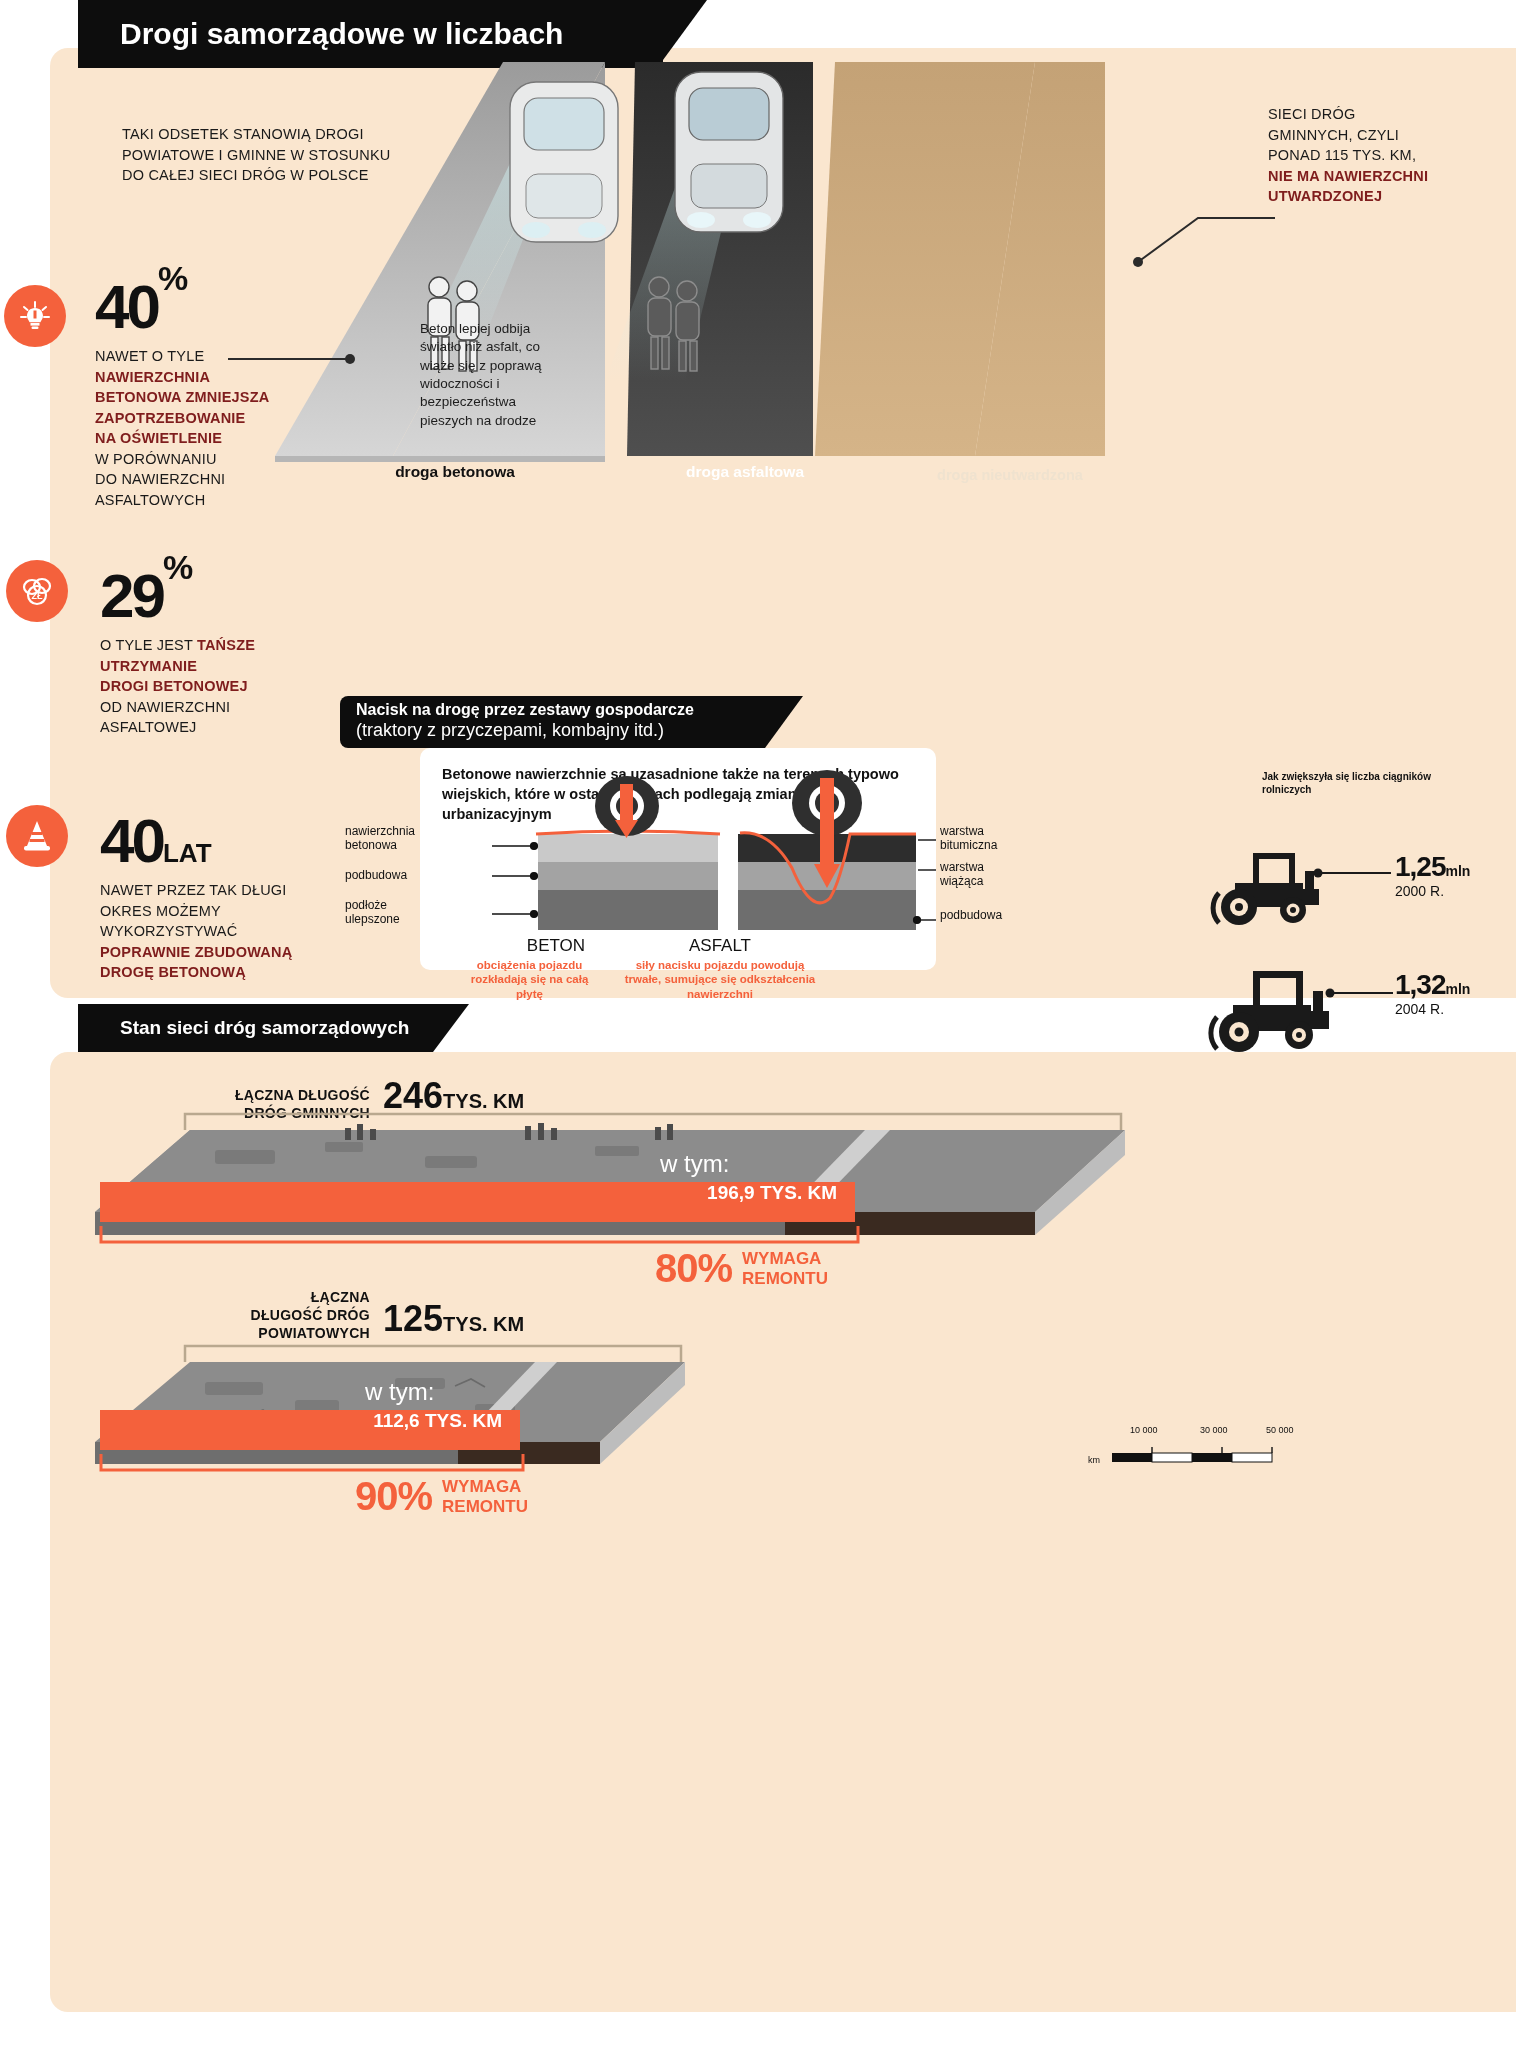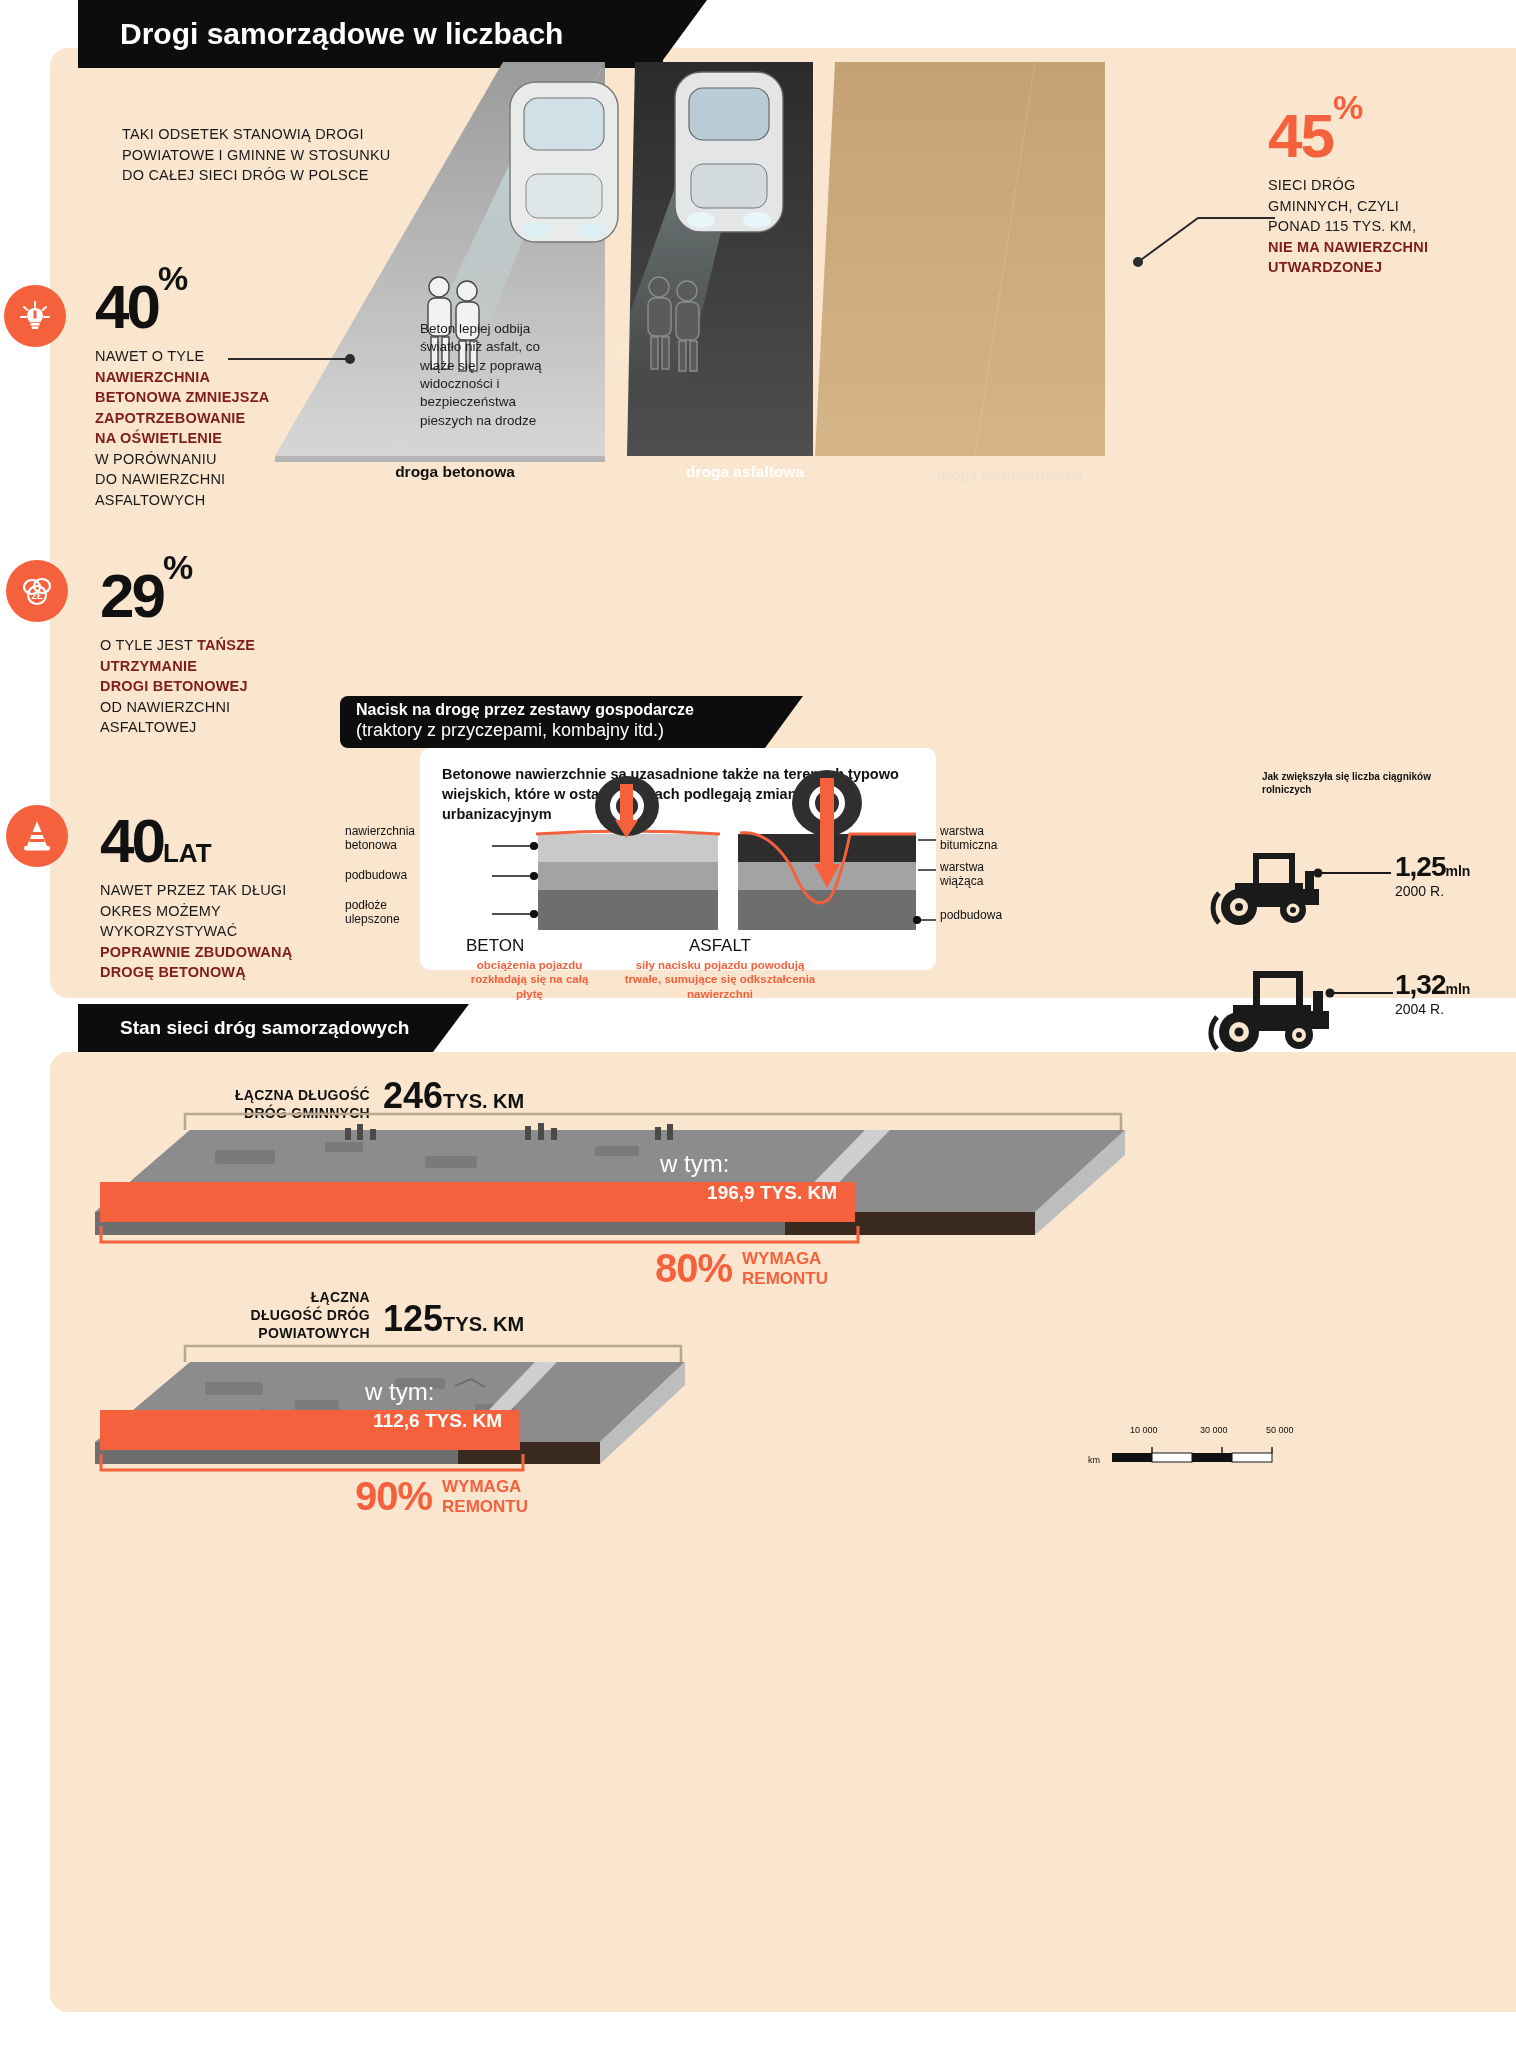--- a/index.html
+++ b/index.html
@@ -211,21 +211,20 @@
   <span>droga nieutwardzona</span>
 </div>
 
 <div style="position:absolute; left:420px; top:320px; width:135px; font-size:13.5px; line-height:1.36; color:#1d1d1d;">Beton lepiej odbija światło niż asfalt, co wiąże się z poprawą widoczności i bezpieczeństwa pieszych na drodze</div>
 
 <div class="stat885">
   <div class="desc" style="width:280px; margin-top:6px; text-transform:uppercase;">TAKI ODSETEK STANOWIĄ DROGI POWIATOWE I GMINNE W STOSUNKU DO CAŁEJ SIECI DRÓG W POLSCE</div>
 </div>
 
 <div class="stat45">
-  <div class="n"><span>45</span><sup>%</sup></div>
   <div class="desc" style="margin-top:4px;">
     <div>SIECI DRÓG</div>
     <div>GMINNYCH, CZYLI</div>
     <div>PONAD 115 TYS. KM,</div>
     <div class="red" style="font-weight:bold;">NIE MA NAWIERZCHNI</div>
     <div class="red" style="font-weight:bold;">UTWARDZONEJ</div>
   </div>
 </div>
 
 <svg style="position:absolute; left:1120px; top:170px;" width="160" height="110">
@@ -364,21 +363,21 @@
 </div>
 
 <div class="sectlabel" style="left:345px; top:824px; width:80px;">nawierzchnia betonowa</div>
 <div class="sectlabel" style="left:345px; top:868px; width:80px;">podbudowa</div>
 <div class="sectlabel" style="left:345px; top:898px; width:80px;">podłoże ulepszone</div>
 
 <div class="sectlabel" style="left:940px; top:824px; width:90px;">warstwa bitumiczna</div>
 <div class="sectlabel" style="left:940px; top:860px; width:90px;">warstwa wiążąca</div>
 <div class="sectlabel" style="left:940px; top:908px; width:90px;">podbudowa</div>
 
-<div class="crosslabel" style="left:466px; top:936px; width:120px; ">BETON</div>
+<div class="crosslabel" style="left:496px; top:936px; width:120px; text-align:center;">BETON</div>
 <div class="crossdesc" style="left:462px; top:958px; width:135px;">obciążenia pojazdu rozkładają się na całą płytę</div>
 
 <div class="crosslabel" style="left:655px; top:936px; width:130px; text-align:center;">ASFALT</div>
 <div class="crossdesc" style="left:620px; top:958px; width:200px;">siły nacisku pojazdu powodują trwałe, sumujące się odkształcenia nawierzchni</div>
 
 <div class="tracthead">Jak zwiększyła się liczba ciągników rolniczych</div>
 
 <div class="trrow" style="left:1205px; top:845px; width:300px; height:90px;">
   <svg width="125" height="80" viewBox="0 0 125 80" style="position:absolute;left:0;top:4px;">
     <rect x="48" y="4" width="42" height="6" rx="3" fill="#1a1a1a"></rect>

